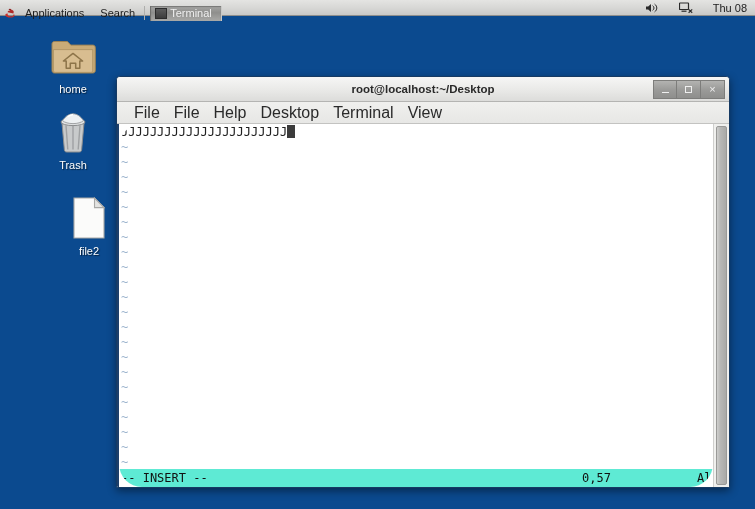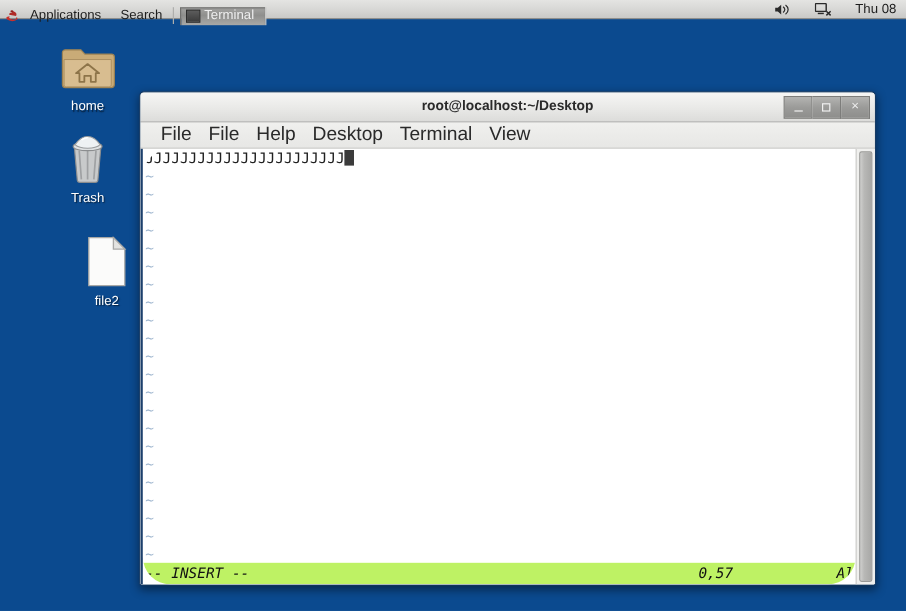--- a/index.html
+++ b/index.html
@@ -237,29 +237,28 @@
     display: inline-block;
     width: 8px;
     height: 13px;
     background: #3b3b3b;
     vertical-align: -2px;
   }
   #statusline {
     position: absolute;
     left: 0; right: 0; bottom: 0;
     height: 18px;
-    background: #bef264;
+    background: #5eead4;
     font-family: "DejaVu Sans Mono", monospace;
     font-size: 12px;
     color: #111111;
     display: flex;
     align-items: center;
     padding-left: 2px;
     box-sizing: border-box;
-    font-style: italic;
   }
   #status-mode { white-space: pre; }
   #status-pos {
     position: absolute;
     left: 463px;
   }
   #status-scroll {
     position: absolute;
     left: 578px;
   }

